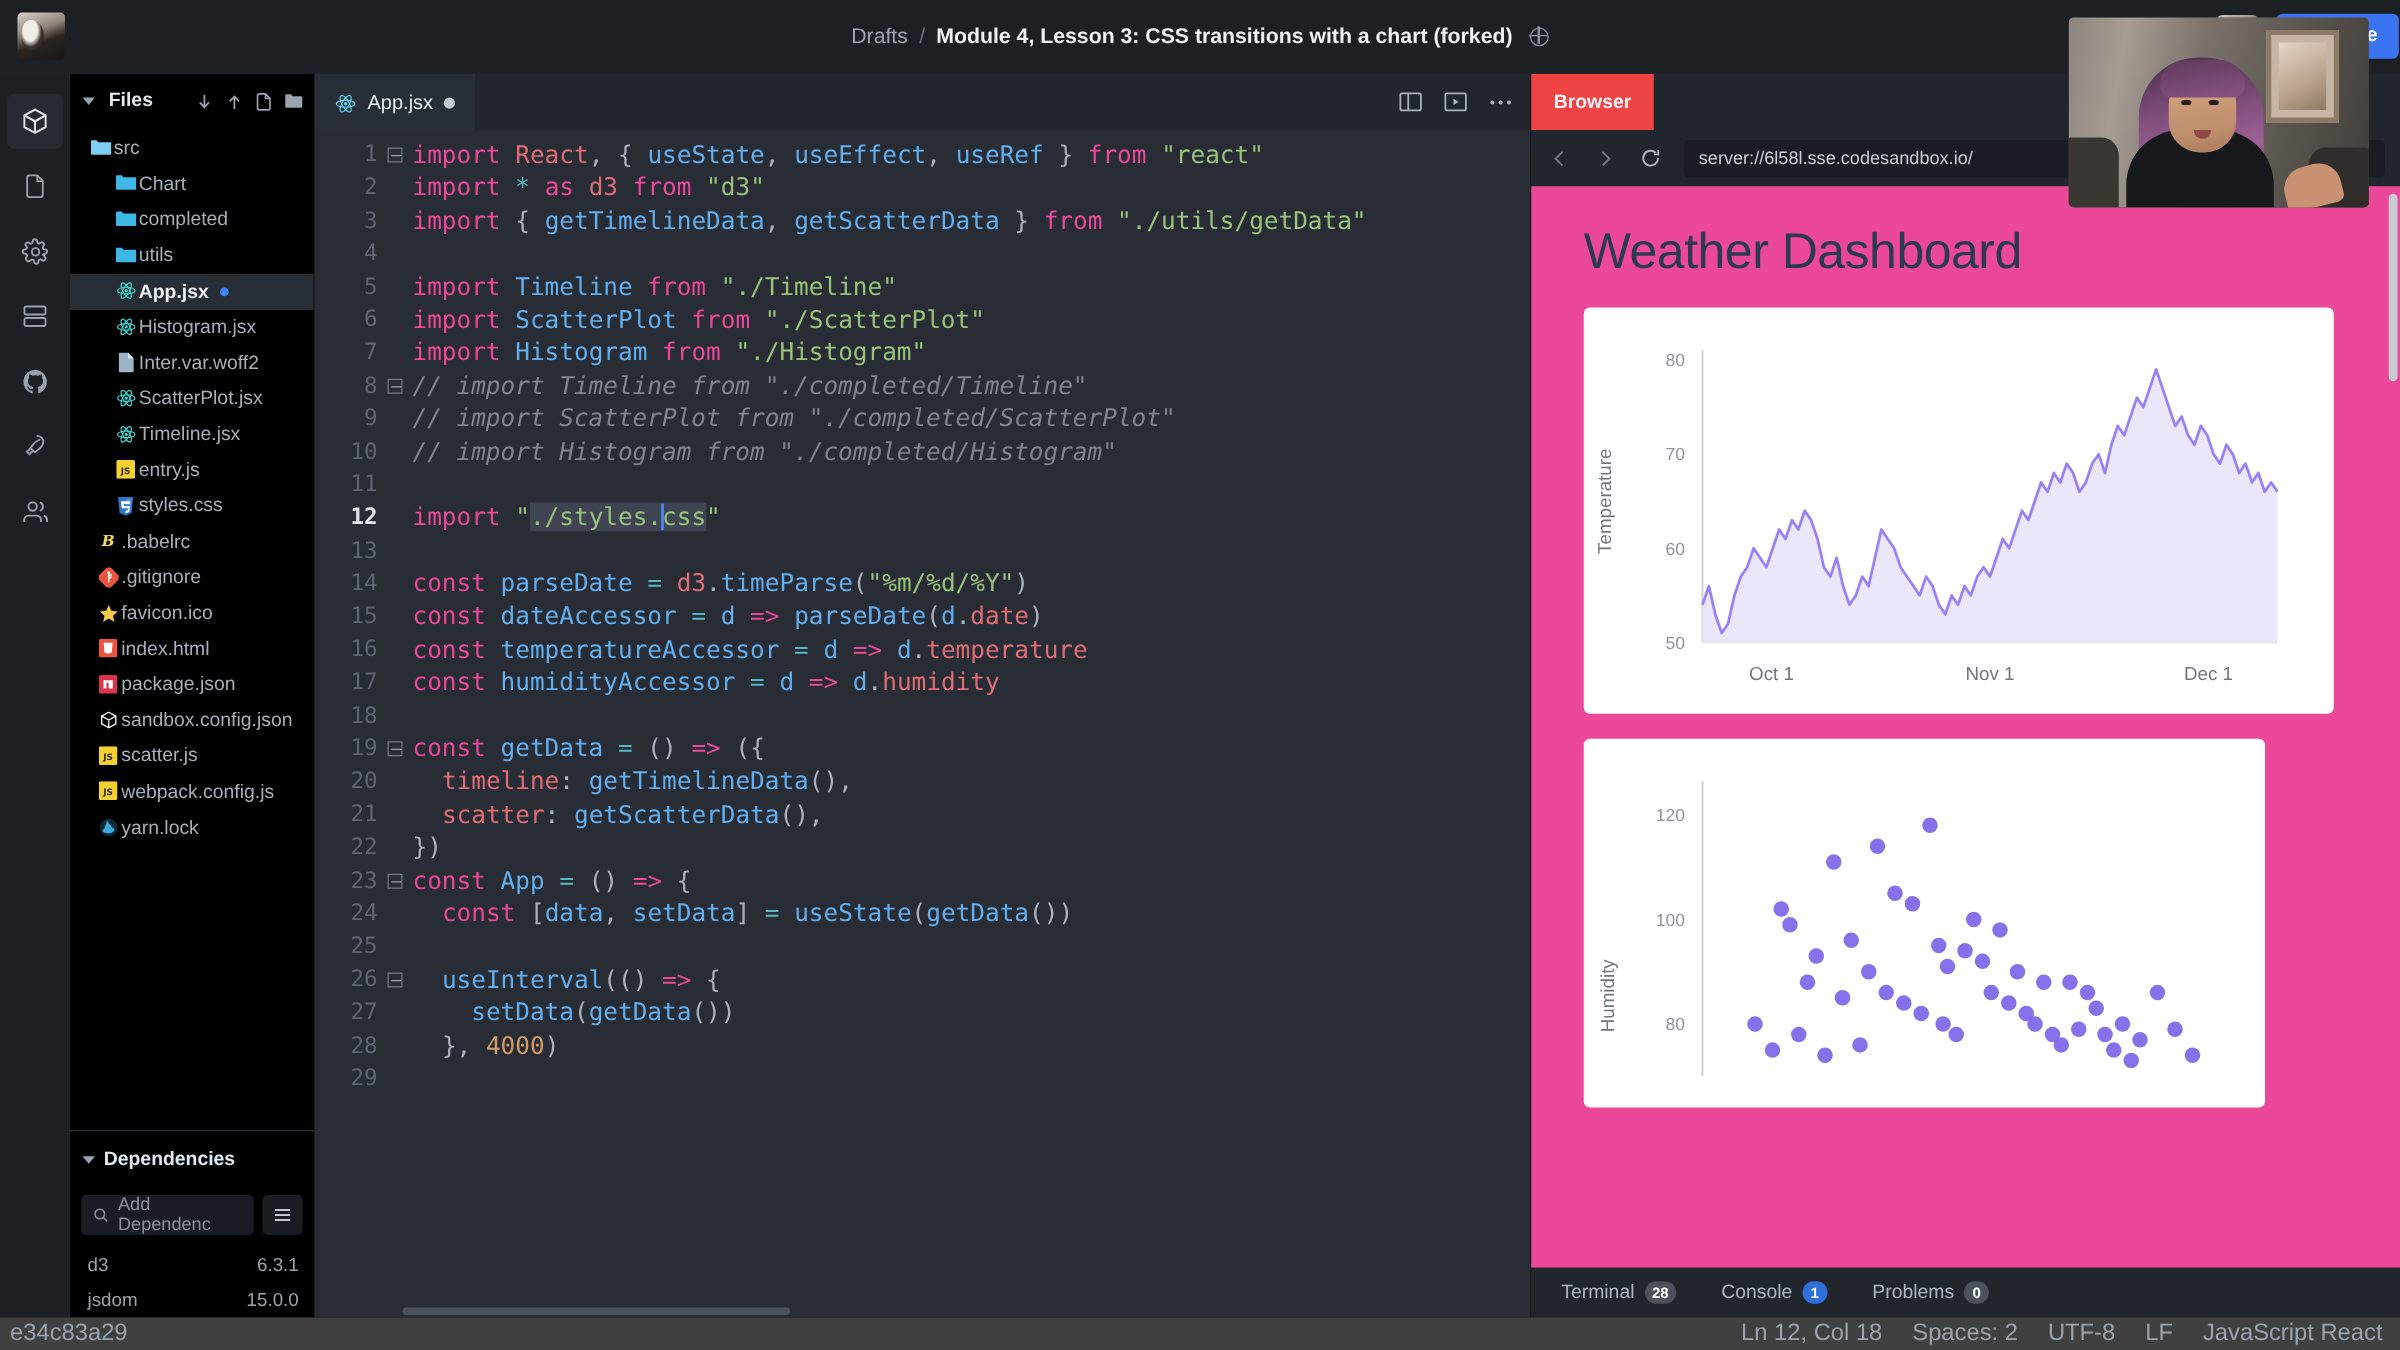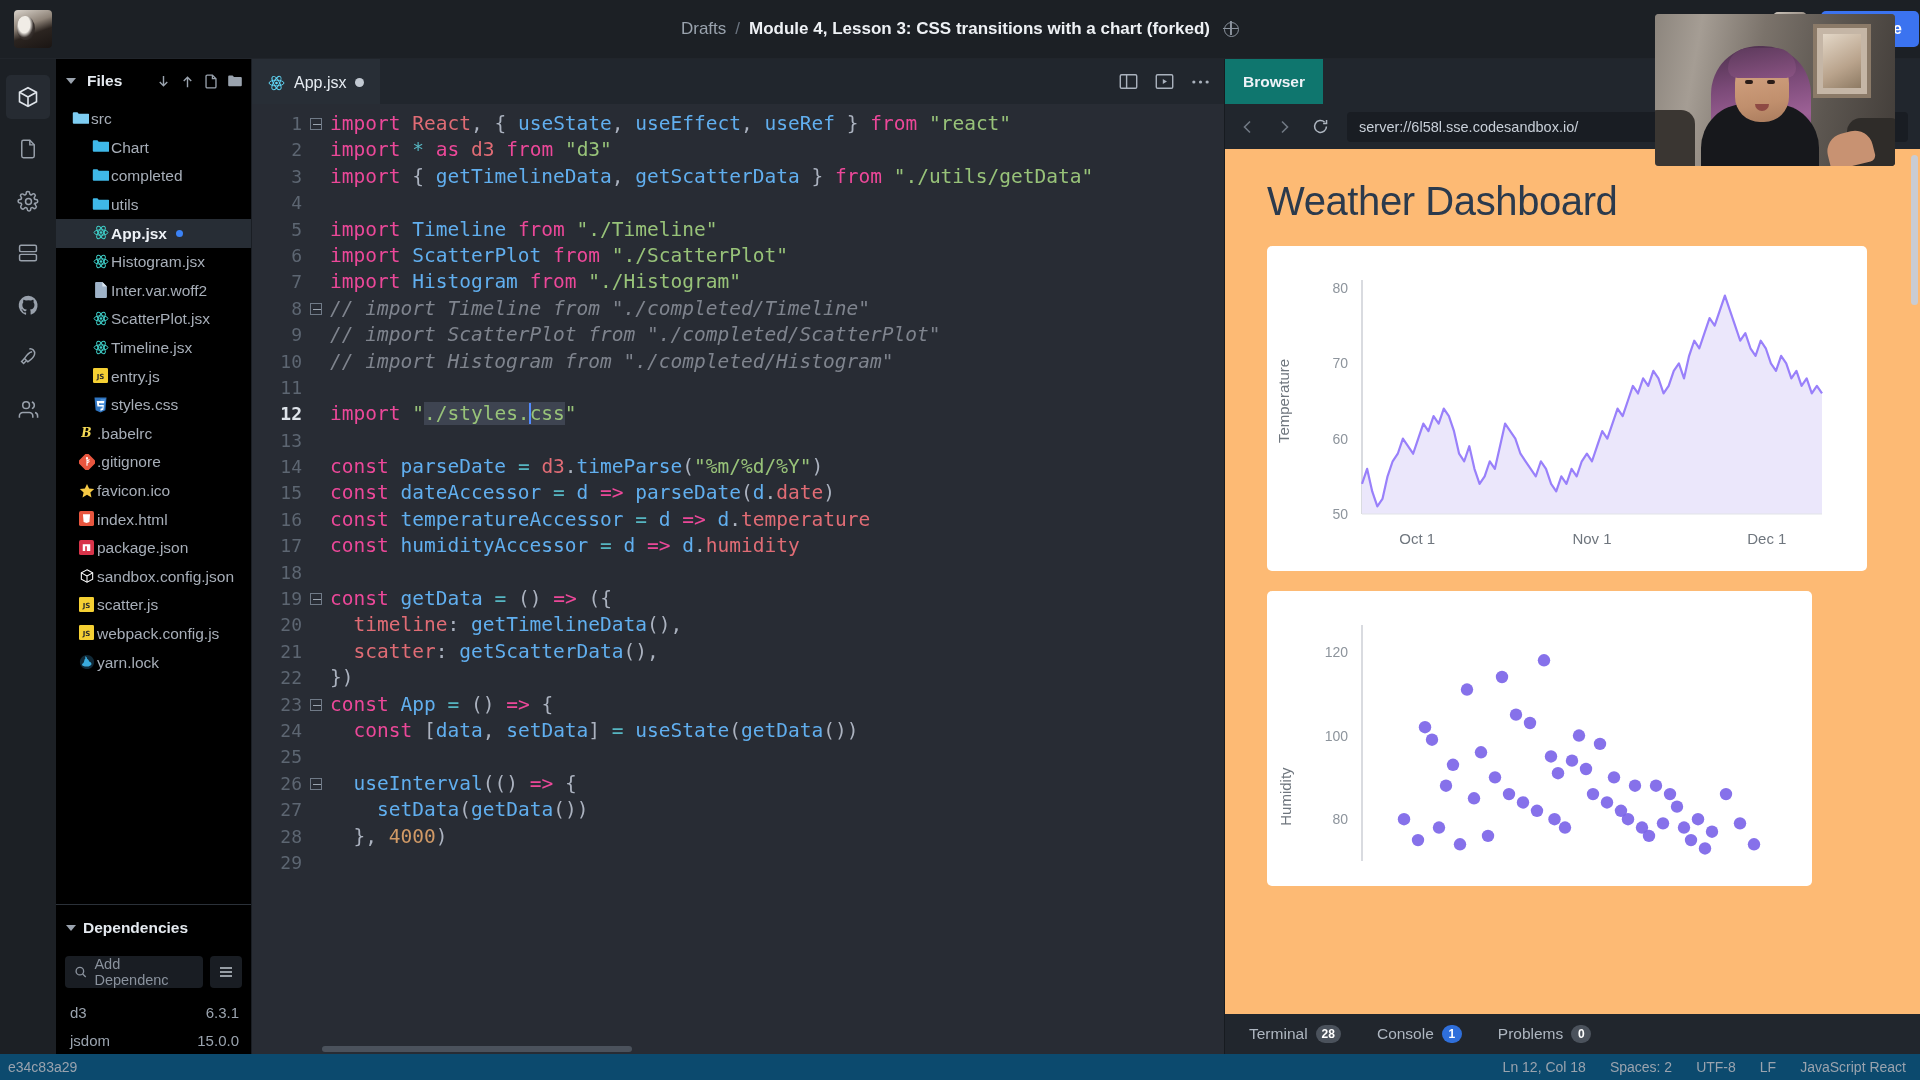--- a/index.html
+++ b/index.html
@@ -192,55 +192,55 @@
   .hscroll::after { content:""; position:absolute; left: 70px; top: 2px; width: 310px; height: 6px;
     background:#4b525c; border-radius: 3px; }
 
   
   .browser-col {
     width: 696px; flex: 0 0 696px; display: flex; flex-direction: column;
     background: #21262d; min-height: 0; border-left: 1px solid #171b20;
   }
   .bt-bar { height: 45px; display: flex; align-items: stretch; flex: 0 0 45px; }
   .btab {
-    display: flex; align-items: center; padding: 0 18px; background: #0f766e;
+    display: flex; align-items: center; padding: 0 18px; background: #ef4444;
     font-size: 15.5px; font-weight: 700; color: #eef2f7; cursor: pointer;
   }
   .nav-bar { height: 45px; display: flex; align-items: center; gap: 14px; padding: 0 12px; flex: 0 0 45px; }
   .nav-btn { width: 22px; height: 22px; display: flex; align-items: center; justify-content: center;
     color: #707883; cursor: pointer; }
   .nav-btn.live { color: #aeb6c0; }
   .urlbox {
     flex: 1; height: 30px; background: #191d23; border-radius: 4px; display: flex;
     align-items: center; padding: 0 12px; font-size: 14.5px; color: #c8cfd8; margin-left: 2px;
     font-family: "Liberation Sans", sans-serif;
   }
-  .preview { flex: 1; background: #fdba74; overflow: hidden; position: relative; min-height: 0; }
+  .preview { flex: 1; background: #ec4899; overflow: hidden; position: relative; min-height: 0; }
   .pv-inner { padding: 30px 0 0 42px; }
   .pv-title { font-size: 40px; font-weight: 400; color: #2b3a4d; letter-spacing: -0.4px;
     font-family: "Liberation Sans", sans-serif; }
   .card { background: #fff; border-radius: 5px; margin-top: 22px; width: 600px; }
   .card.two { margin-top: 20px; width: 545px; }
   .preview-scroll { position:absolute; right: 2px; top: 6px; width: 7px; height: 150px;
     background: #c9ccd3; border-radius: 4px; }
 
   
   .bottom-tabs { height: 40px; display: flex; align-items: center; gap: 0; background: #21262d;
     flex: 0 0 40px; padding-left: 6px; }
   .btm-tab { display: flex; align-items: center; gap: 8px; padding: 0 18px; height: 40px;
     font-size: 15.5px; color: #aeb6c0; cursor: pointer; }
   .badge { min-width: 20px; height: 18px; border-radius: 9px; font-size: 12px; font-weight: 700;
     display: flex; align-items: center; justify-content: center; padding: 0 6px; color: #fff; }
   .badge.blue { background: #2f6fdb; }
   .badge.grey { background: #4b525c; }
 
   
   .statusbar {
-    height: 26px; flex: 0 0 26px; background: #0c4a6e; display: flex; align-items: center;
-    font-size: 14px; color: #9aa3ae; padding: 0 14px 0 8px;
+    height: 26px; flex: 0 0 26px; background: #404040; display: flex; align-items: center;
+    font-size: 19px; color: #9aa3ae; padding: 0 14px 0 8px;
   }
   .sb-left { flex: 1; }
   .sb-right { display: flex; align-items: center; gap: 24px; }
 </style>
 </head>
 <body>
 
 <div class="app">
 
   <div class="topbar">

